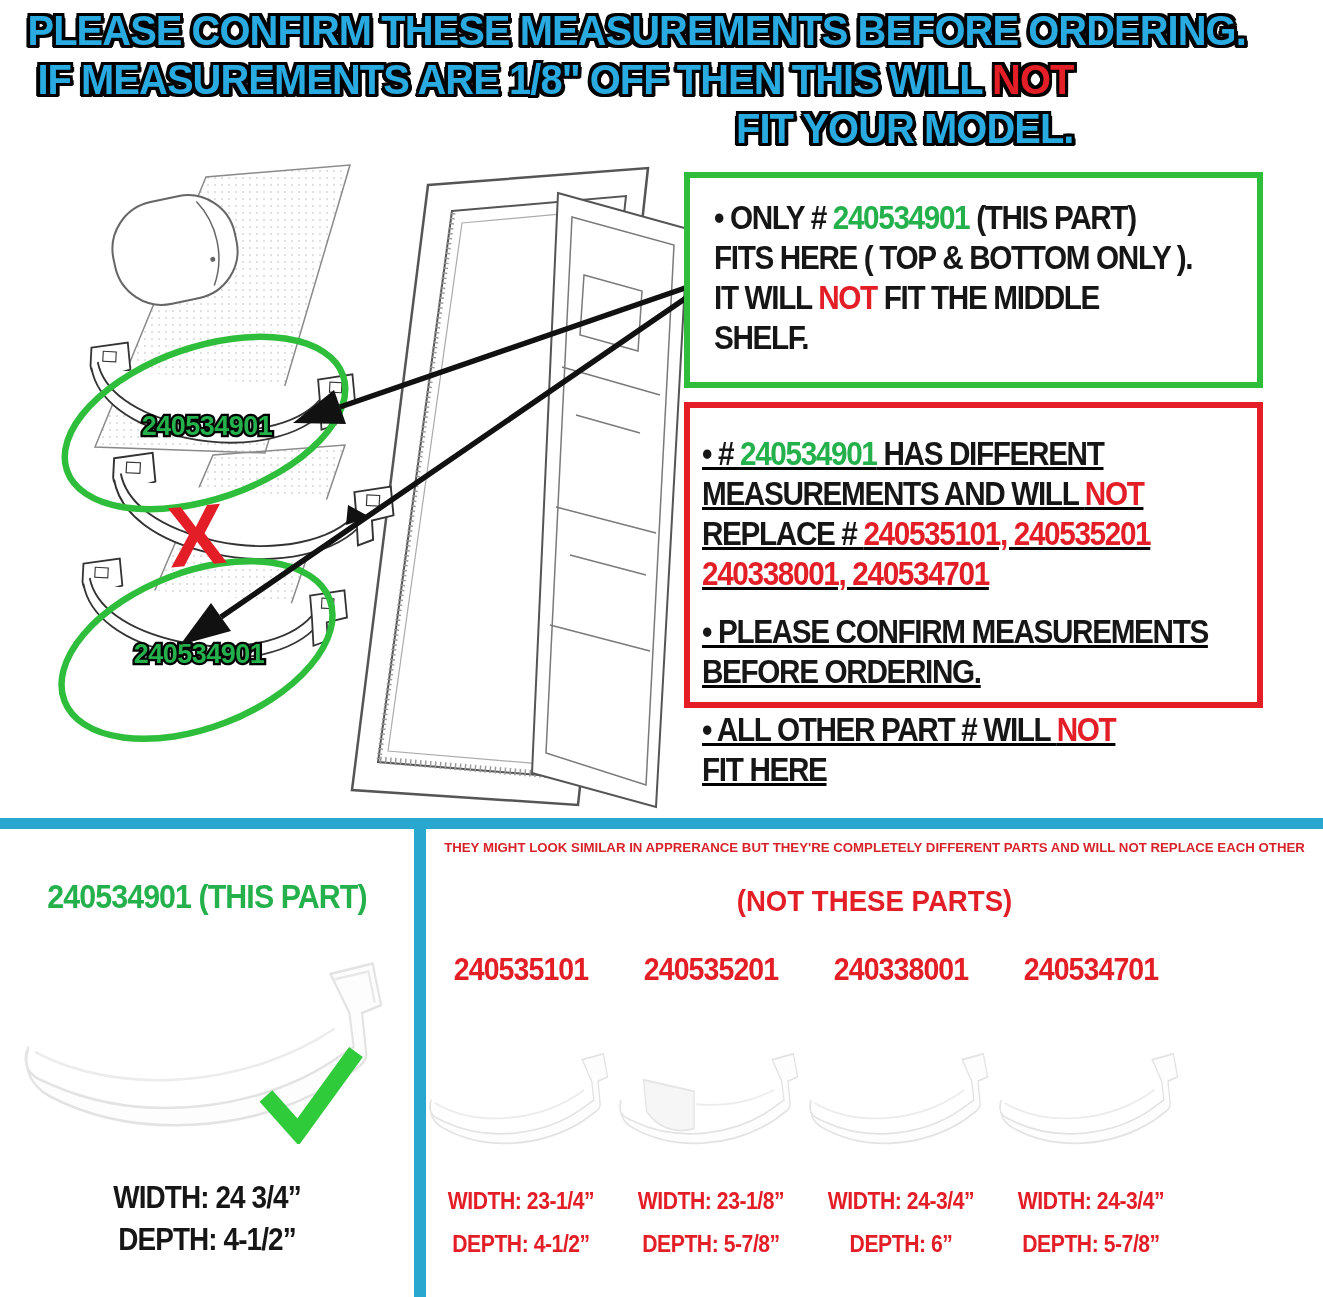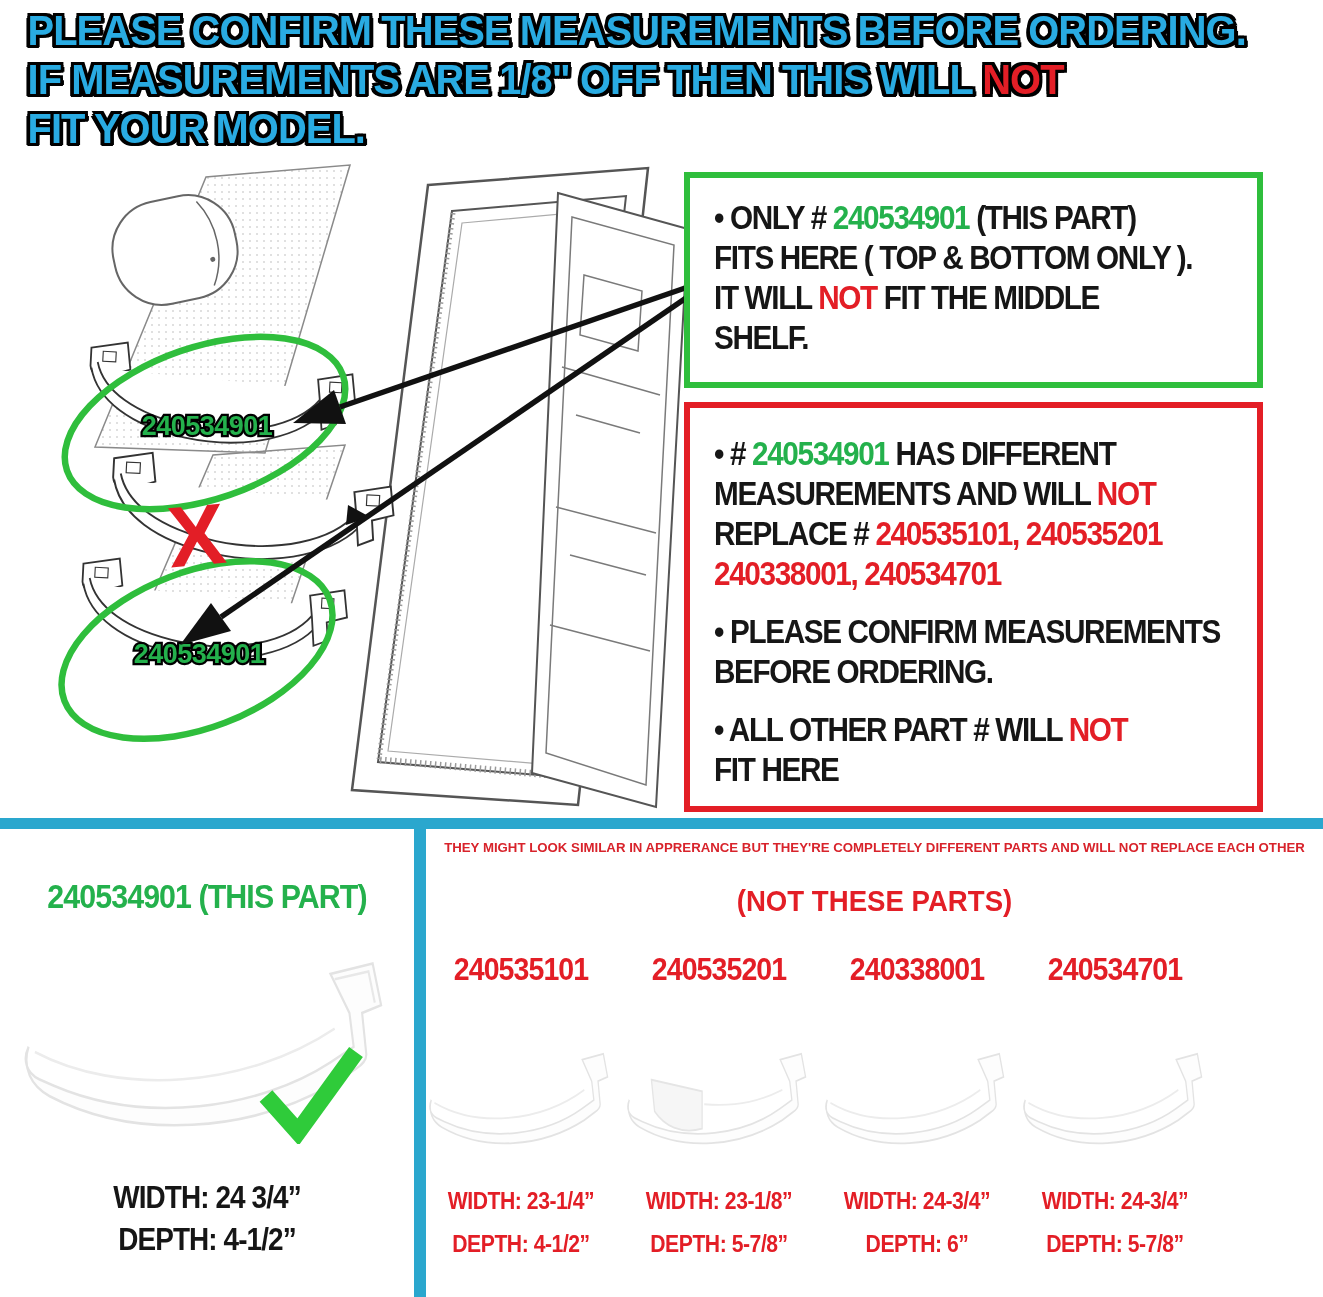--- a/index.html
+++ b/index.html
@@ -1,35 +1,35 @@
 <!DOCTYPE html>
 <html><head>
 <meta charset="utf-8">
 <style>
   html,body{margin:0;padding:0;background:#fff;}
   .stage{position:relative;width:1323px;height:1297px;background:#fff;overflow:hidden;
          font-family:"Liberation Sans",sans-serif;}
 
   
-  .hdr{position:absolute;left:0;top:6px;width:1101px;text-align:left;}
+  .hdr{position:absolute;left:0;top:6px;width:1101px;text-align:right;}
   .hline{display:block;font-size:42px;font-weight:bold;line-height:49px;letter-spacing:-1px;
          transform:scaleX(.95);transform-origin:50% 50%;white-space:nowrap;}
   .blue-out{color:#29ABE2;
     text-shadow:3px 0 0 #000,-3px 0 0 #000,0 3px 0 #000,0 -3px 0 #000,
                 3px 3px 0 #000,-3px -3px 0 #000,3px -3px 0 #000,-3px 3px 0 #000,
                 4px 2px 0 #000,-4px 2px 0 #000;}
   .red-out{color:#E31E26;
     text-shadow:3px 0 0 #000,-3px 0 0 #000,0 3px 0 #000,0 -3px 0 #000,
                 3px 3px 0 #000,-3px -3px 0 #000,3px -3px 0 #000,-3px 3px 0 #000;}
 
   
   .gbox{position:absolute;left:684px;top:172px;width:579px;height:216px;box-sizing:border-box;
         border:6px solid #2FBE3C;background:#fff;padding:20px 24px 16px 24px;}
-  .rbox{position:absolute;left:684px;top:402px;width:579px;height:410px;box-sizing:border-box;
-        border:6px solid #E31E26;background:#fff;padding:26px 24px 0 24px;}
+  .rbox{position:absolute;left:684px;top:402px;width:579px;height:306px;box-sizing:border-box;
+        border:6px solid #E31E26;background:#fff;padding:26px 24px 0 12px;text-decoration:underline;}
   .bigline{white-space:nowrap;font-size:33px;font-weight:bold;line-height:40px;color:#161616;
            letter-spacing:-1.5px;transform:scaleX(.9);transform-origin:0 50%;}
   .sp-green{color:#24B14C;}
   .sp-red{color:#E31E26;}
   .gap18{margin-top:18px;}
 
   
   .hdiv{position:absolute;left:0;top:818px;width:1323px;height:11px;background:#2AA7CE;}
   .vdiv{position:absolute;left:414px;top:818px;width:12px;height:479px;background:#2AA7CE;}
 
@@ -43,21 +43,21 @@
            color:#161616;letter-spacing:-1px;transform:scaleX(.9);transform-origin:50% 50%;white-space:nowrap;}
   .lp-w{top:1180px;} .lp-d{top:1222px;}
 
   
   .rp-disc{position:absolute;left:426px;top:840px;width:897px;text-align:center;font-size:13.5px;
            font-weight:bold;color:#D8232B;letter-spacing:0;transform:scaleX(.98);transform-origin:50% 50%;
            white-space:nowrap;}
   .rp-sub{position:absolute;left:426px;top:884px;width:897px;text-align:center;font-size:30px;
           font-weight:bold;color:#E31E26;letter-spacing:0;transform:scaleX(.92);transform-origin:50% 50%;}
   .rp-cols{position:absolute;left:426px;top:952px;width:736px;display:grid;
-           grid-template-columns:1fr 1fr 1fr 1fr;gap:8px;}
+           grid-template-columns:1fr 1fr 1fr 1fr;}
   .pcol{text-align:center;}
   .pcol .num{font-size:31px;font-weight:bold;color:#E31E26;letter-spacing:-1px;
              transform:scaleX(.92);transform-origin:50% 50%;}
   .pcol .shelfwrap{margin-top:50px;height:112px;}
   .pcol .meas{font-size:23px;font-weight:bold;color:#E31E26;letter-spacing:-.5px;
               transform:scaleX(.92);transform-origin:50% 50%;white-space:nowrap;}
   .pcol .m1{margin-top:38px;} .pcol .m2{margin-top:16px;}
 
   
   .diagram{position:absolute;left:10px;top:155px;}

